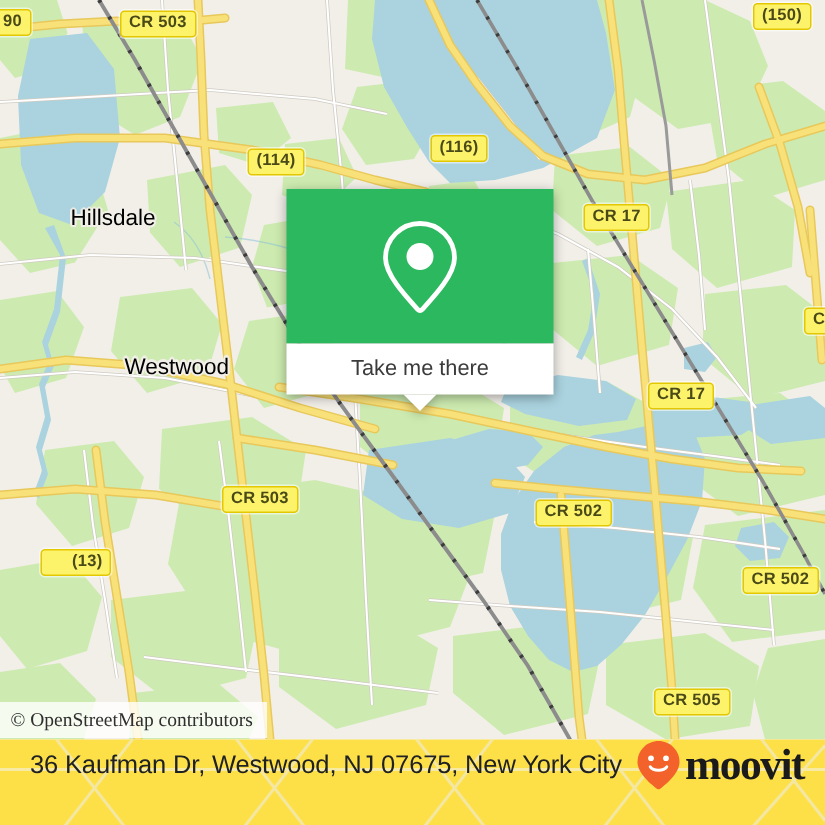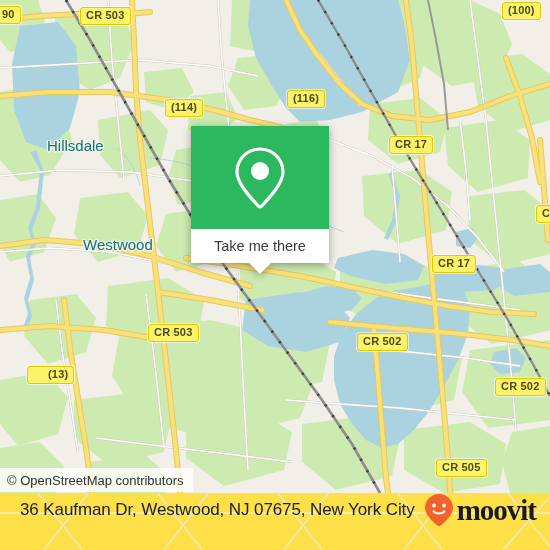--- a/index.html
+++ b/index.html
@@ -40,48 +40,48 @@
     line-height: 13px;
     white-space: nowrap;
     font-family: "Liberation Sans", sans-serif;
     box-shadow: 0 0 0 1px rgba(255,255,255,.55);
   }
   .shield.bright { background: #fdf36b; border-color: #e3c700; }
 
   
   .place {
     position: absolute;
-    color: #0f766e;
+    color: #000000;
     font-size: 15px;
     font-family: "Liberation Sans", sans-serif;
     white-space: nowrap;
     text-shadow:
       1.5px 0 #f2efe9, -1.5px 0 #f2efe9, 0 1.5px #f2efe9, 0 -1.5px #f2efe9,
       1px 1px #f2efe9, -1px -1px #f2efe9, 1px -1px #f2efe9, -1px 1px #f2efe9;
   }
 
   
   #osm-attrib {
     position: absolute;
     left: 0; top: 468px;
     height: 24px;
     padding: 0 9px 0 7px;
     display: flex; align-items: center;
     background: rgba(255,255,255,.80);
     color: #2f2f2f;
     font-size: 13px;
-    font-family: Liberation Sans, sans-serif;
+    font-family: Liberation Serif, serif;
     white-space: nowrap;
   }
 
   
   #popup {
     position: absolute;
     left: 191px; top: 126px;
-    width: 138px;
+    width: 178px;
     filter: drop-shadow(0 2px 4px rgba(0,0,0,.35));
     z-index: 40;
   }
   #popup-head {
     height: 103px;
     background: #2cb85e;
     display: flex; align-items: center; justify-content: center;
   }
   #popup-body {
     background: #ffffff;
@@ -316,21 +316,21 @@
     </svg>
 
     <div>
       <div class="place" style="left:47px; top:137px;">Hillsdale</div>
       <div class="place" style="left:83px; top:236px;">Westwood</div>
     </div>
 
     <div>
       <div class="shield bright" style="left:-4px;  top:6px;">90</div>
       <div class="shield bright" style="left:80px;  top:7px;">CR 503</div>
-      <div class="shield bright" style="left:502px; top:2px;">(100)</div>
+      <div class="shield bright" style="left:502px; top:2px;">(150)</div>
       <div class="shield bright" style="left:165px; top:99px;">(114)</div>
       <div class="shield bright" style="left:287px; top:90px;">(116)</div>
       <div class="shield bright" style="left:389px; top:136px;">CR 17</div>
       <div class="shield bright" style="left:432px; top:255px;">CR 17</div>
       <div class="shield bright" style="left:536px; top:205px;">CR</div>
       <div class="shield bright" style="left:148px; top:324px;">CR 503</div>
       <div class="shield bright" style="left:357px; top:333px;">CR 502</div>
       <div class="shield bright" style="left:27px;  top:366px;padding-left:20px;">(13)</div>
       <div class="shield bright" style="left:495px; top:378px;">CR 502</div>
       <div class="shield bright" style="left:436px; top:459px;">CR 505</div>

